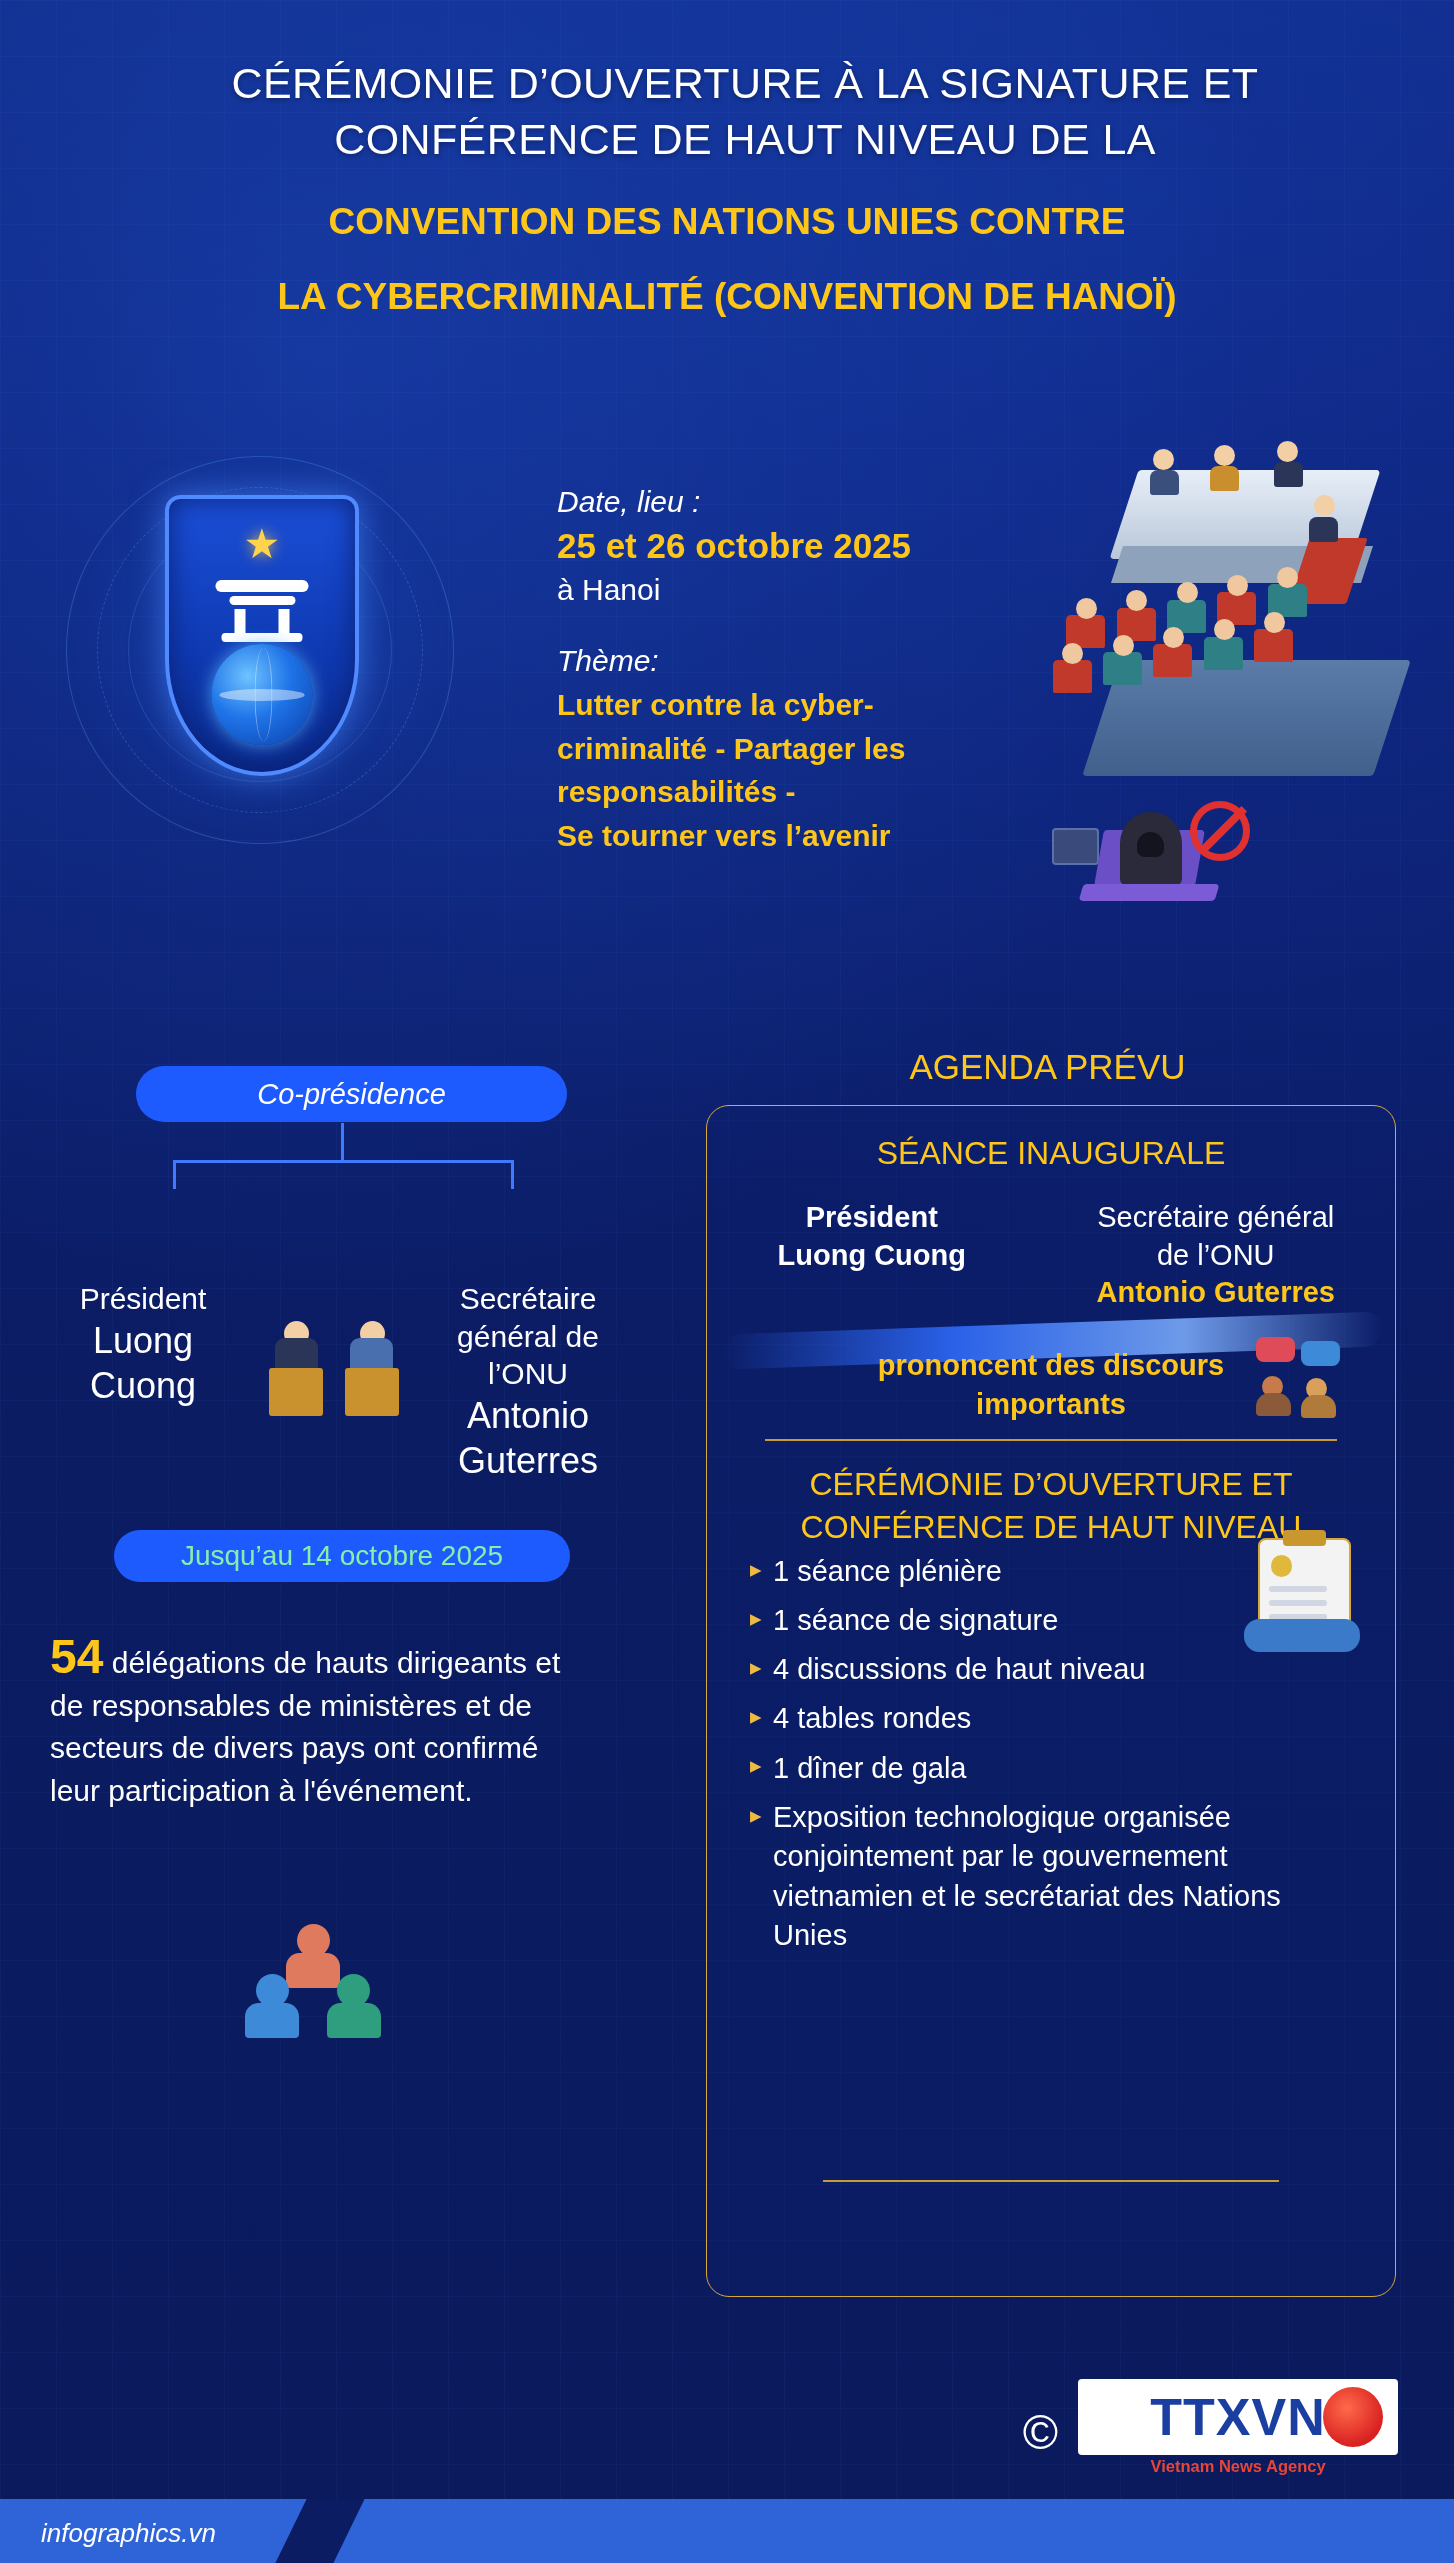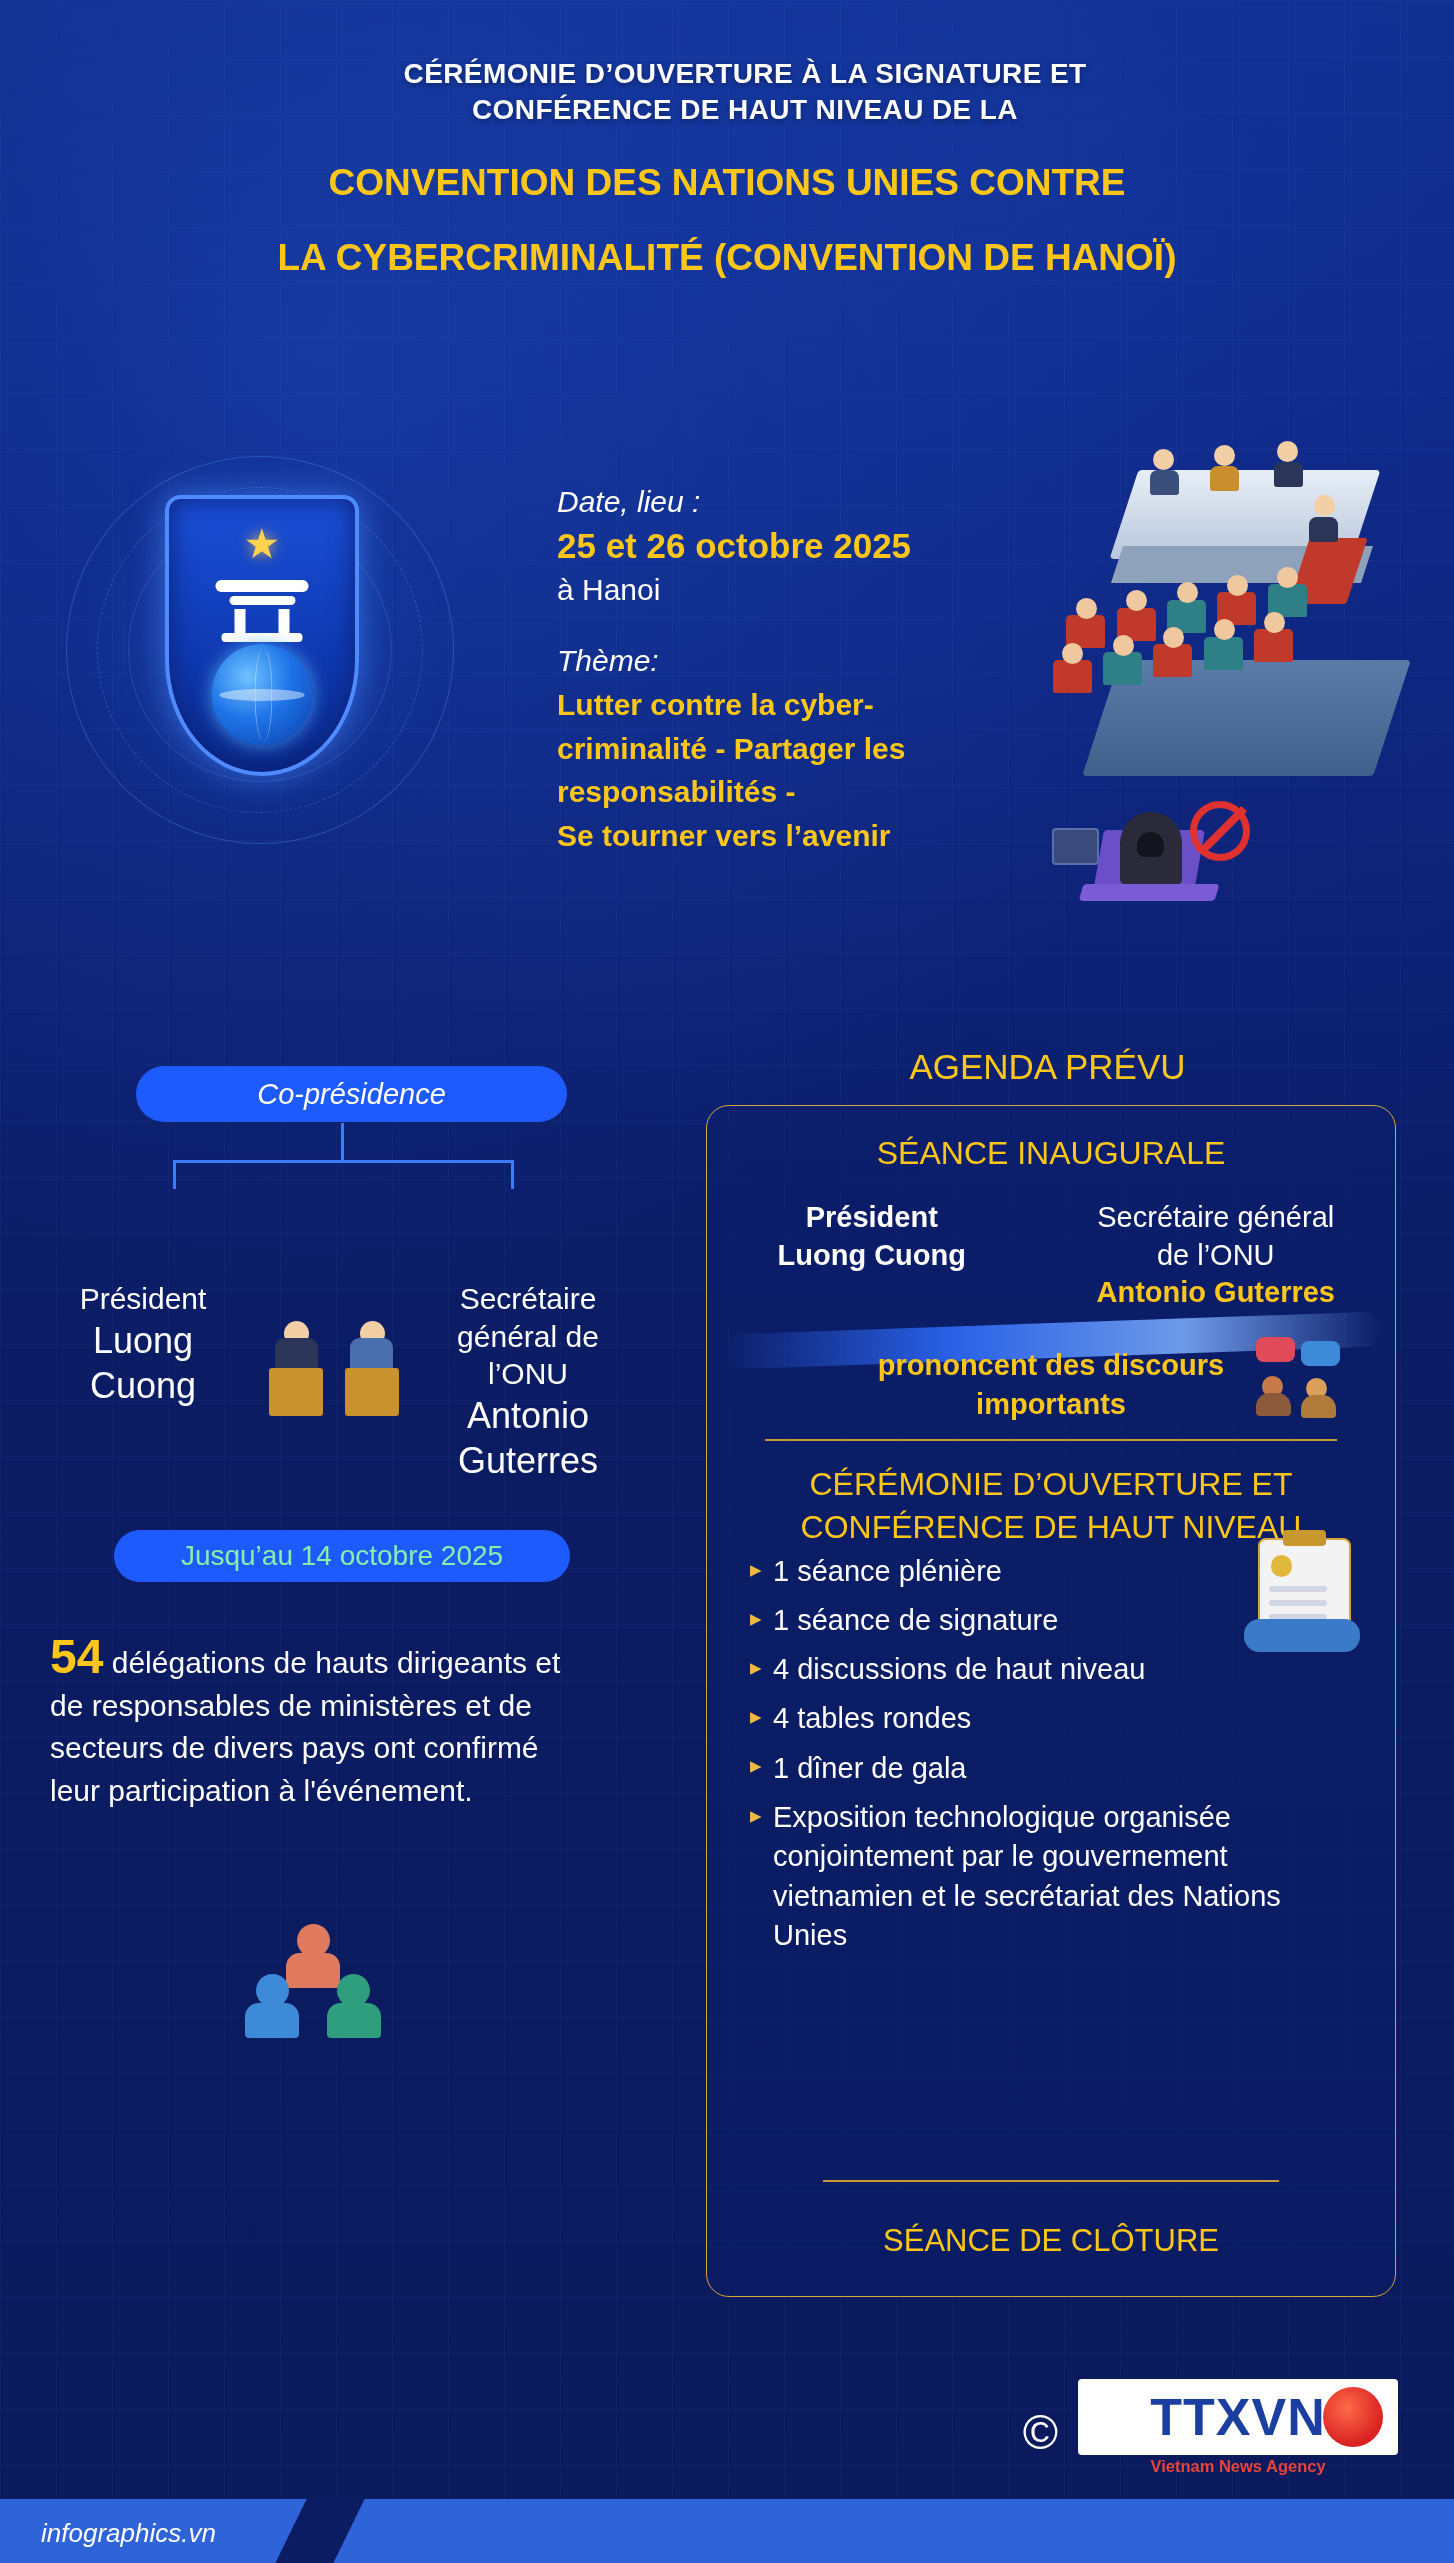--- a/index.html
+++ b/index.html
@@ -34,22 +34,22 @@
 
   
   .title-block {
     position: absolute;
     top: 56px; left: 0; width: 1454px;
     text-align: center;
     z-index: 5;
   }
   .title-main {
     color: #ffffff;
-    font-size: 28px;
-    font-weight: bold;
+    font-size: 43px;
+    font-weight: normal;
     letter-spacing: 0.4px;
     line-height: 1.30;
     text-shadow: 0 1.9px 5.8px rgba(0,0,0,0.35);
     margin-left: 36px;
   }
   .title-sub1 {
     color: #ffc61a;
     font-size: 37px;
     font-weight: bold;
     line-height: 1.35;
@@ -631,21 +631,20 @@
         <div class="arrow">▸</div>
         <div class="bullet-text">1 dîner de gala</div>
       </div>
       <div class="bullet-row">
         <div class="arrow">▸</div>
         <div class="bullet-text">Exposition technologique organisée conjointement par le gouvernement vietnamien et le secrétariat des Nations Unies</div>
       </div>
     </div>
 
     <div class="closing-div"></div>
-    <div class="closing">SÉANCE DE CLÔTURE</div>
   </div>
 
   <div class="copyright">©</div>
   <div class="ttxvn">
     <div class="ttxvn-main">
       <span class="ttxvn-text">TTXVN</span>
     </div>
     <div class="ttxvn-red"></div>
     <div class="ttxvn-sub">Vietnam News Agency</div>
   </div>

